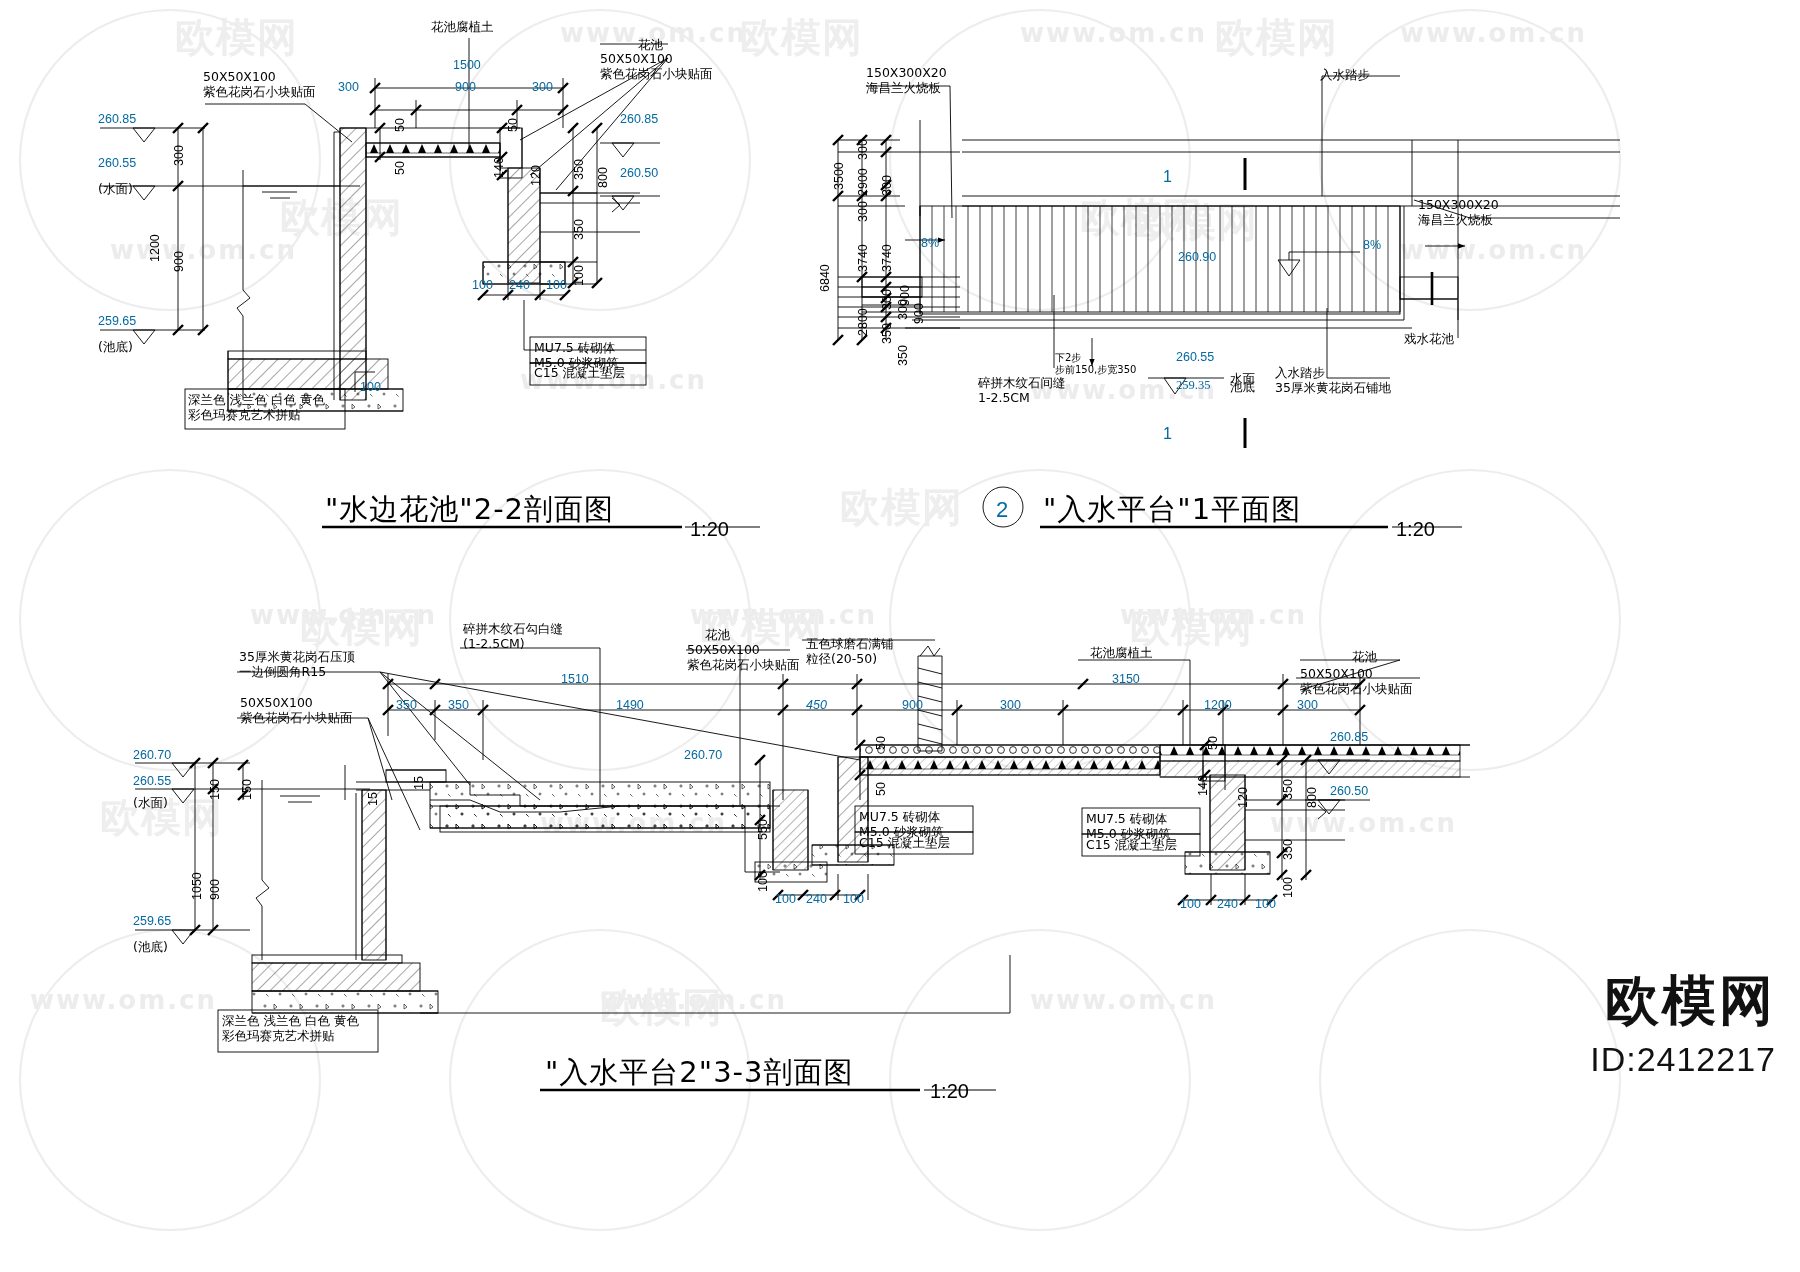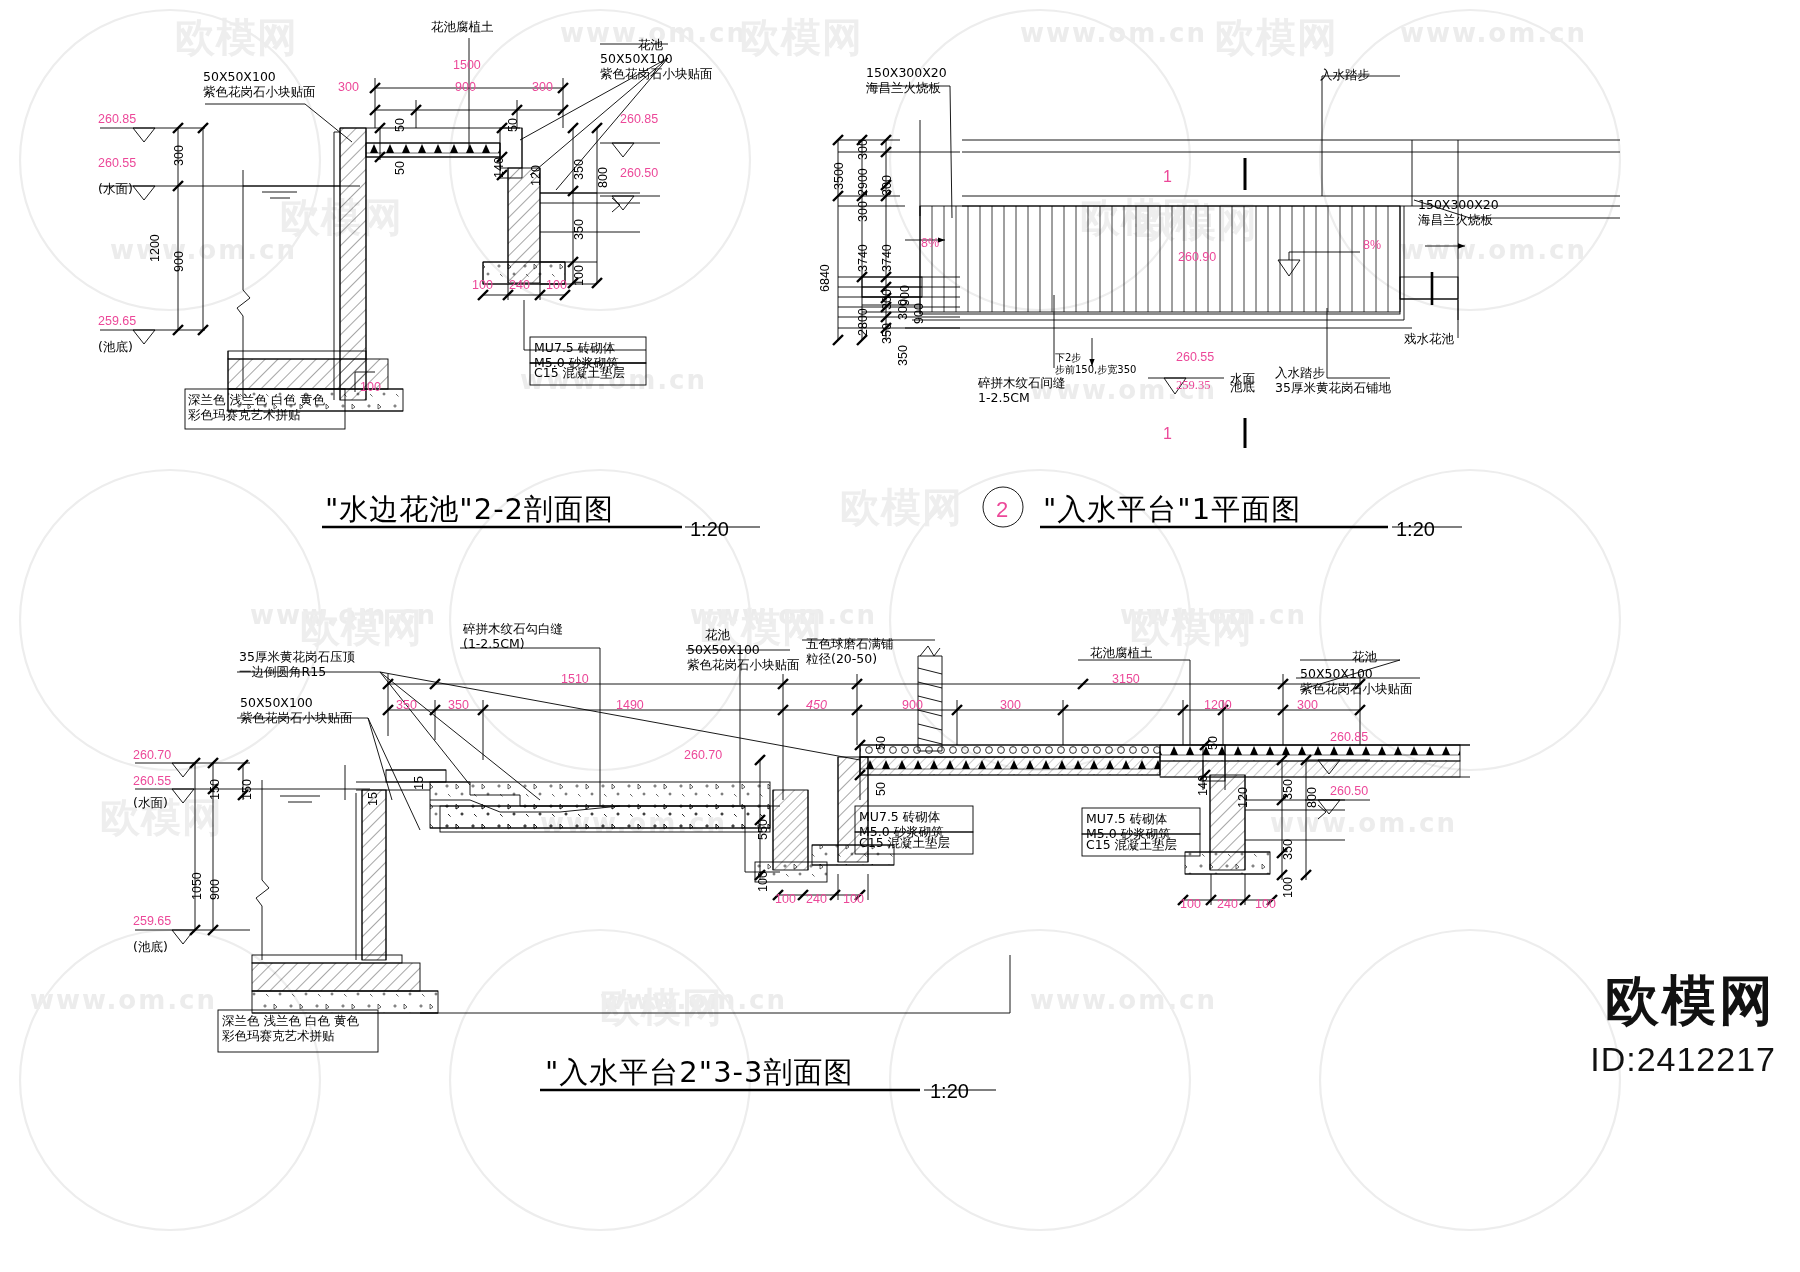--- a/index.html
+++ b/index.html
@@ -7,21 +7,21 @@
        font-family:"Liberation Sans","DejaVu Sans",sans-serif;color:#000;}
   #sheet{position:absolute;left:0;top:0;width:1800px;height:1272px;}
   svg.layer{position:absolute;left:0;top:0;width:1800px;height:1272px;}
   .wm{position:absolute;pointer-events:none;color:#e9e9e9;font-weight:bold;
       font-family:"DejaVu Sans",sans-serif;user-select:none;}
   .wmtxt{font-size:26px;letter-spacing:2px;color:#ececec;}
   .wmcjk{font-size:40px;color:#eeeeee;letter-spacing:1px;}
   .lbl{position:absolute;white-space:pre;font-size:12.5px;line-height:1.18;
        font-family:"DejaVu Sans","Liberation Sans",sans-serif;color:#000;}
   .num{position:absolute;white-space:pre;font-size:12.5px;
-       font-family:"Liberation Sans",sans-serif;color:#ec4899;}
+       font-family:"Liberation Sans",sans-serif;color:#0369a1;}
   .numv{position:absolute;white-space:pre;font-size:12.5px;
         font-family:"Liberation Sans",sans-serif;color:#000;
         transform-origin:0 0;transform:rotate(-90deg);}
   .title{position:absolute;white-space:pre;font-size:29px;letter-spacing:1px;
          font-family:"DejaVu Sans",sans-serif;color:#000;}
   .scale{position:absolute;white-space:pre;font-size:20px;
          font-family:"Liberation Sans",serif;color:#000;}
   .logo{position:absolute;right:24px;}
   .logotxt{font-size:54px;font-weight:bold;color:#111;letter-spacing:3px;
            font-family:"DejaVu Sans",sans-serif;}

